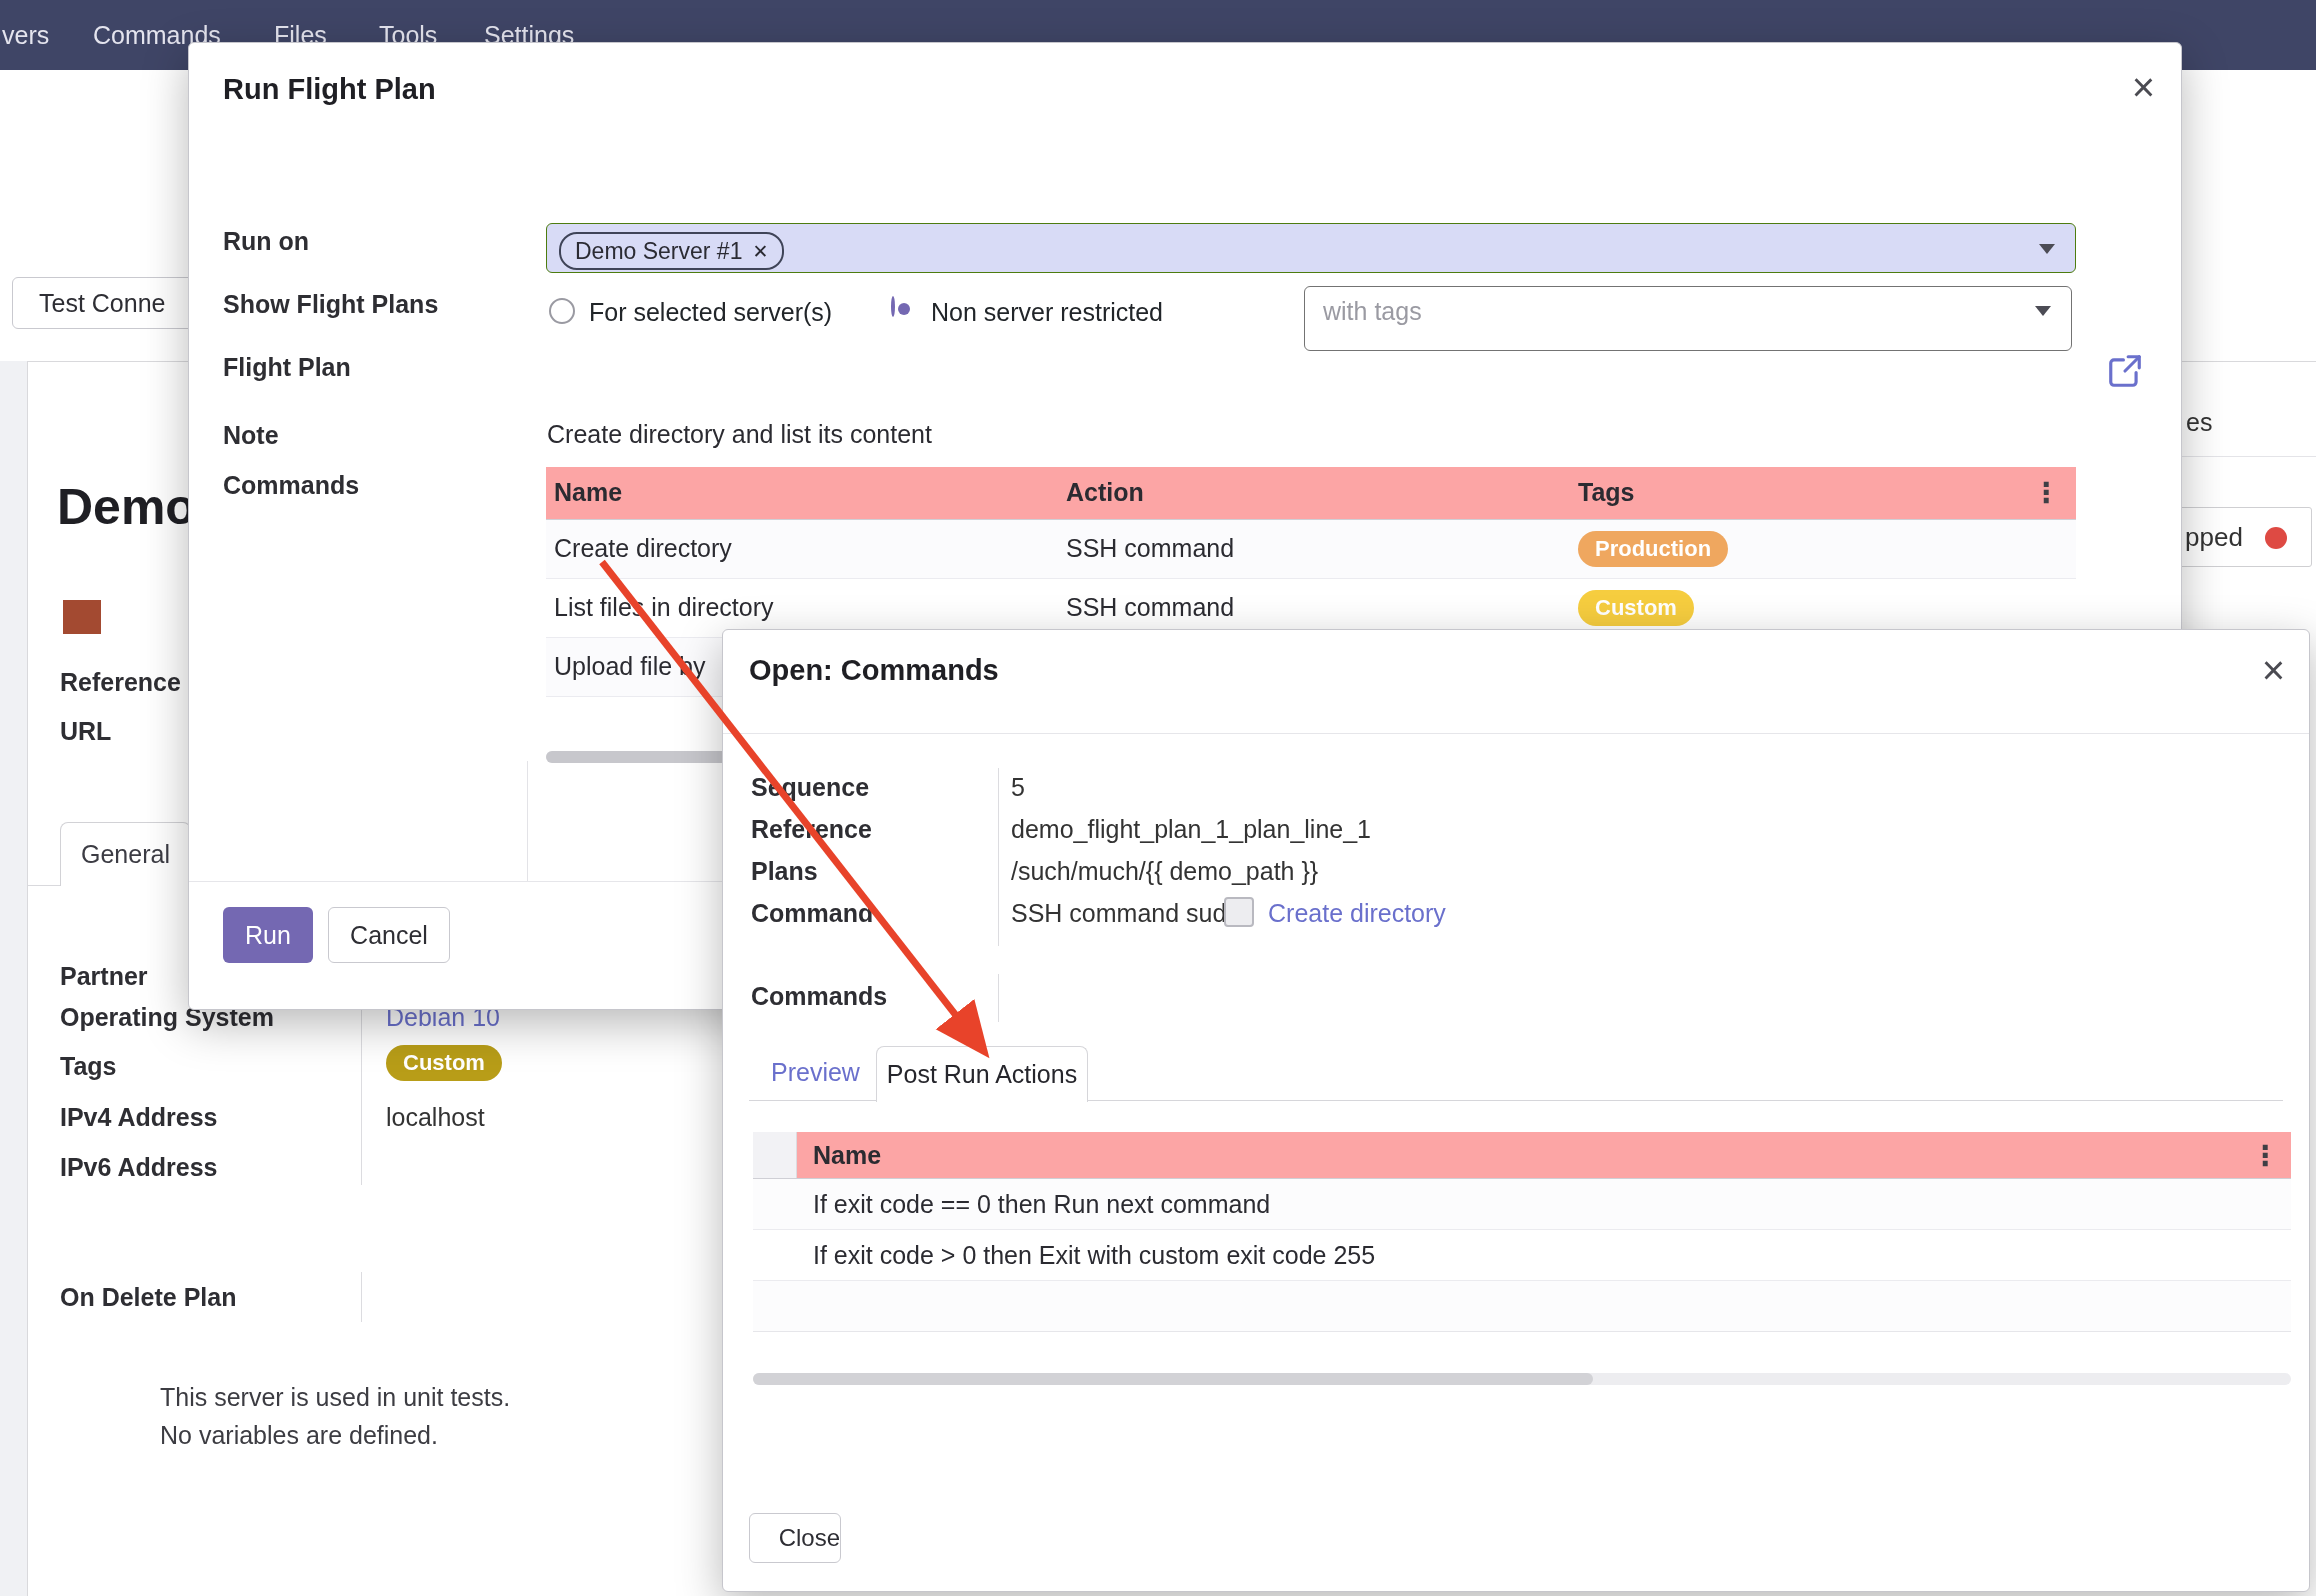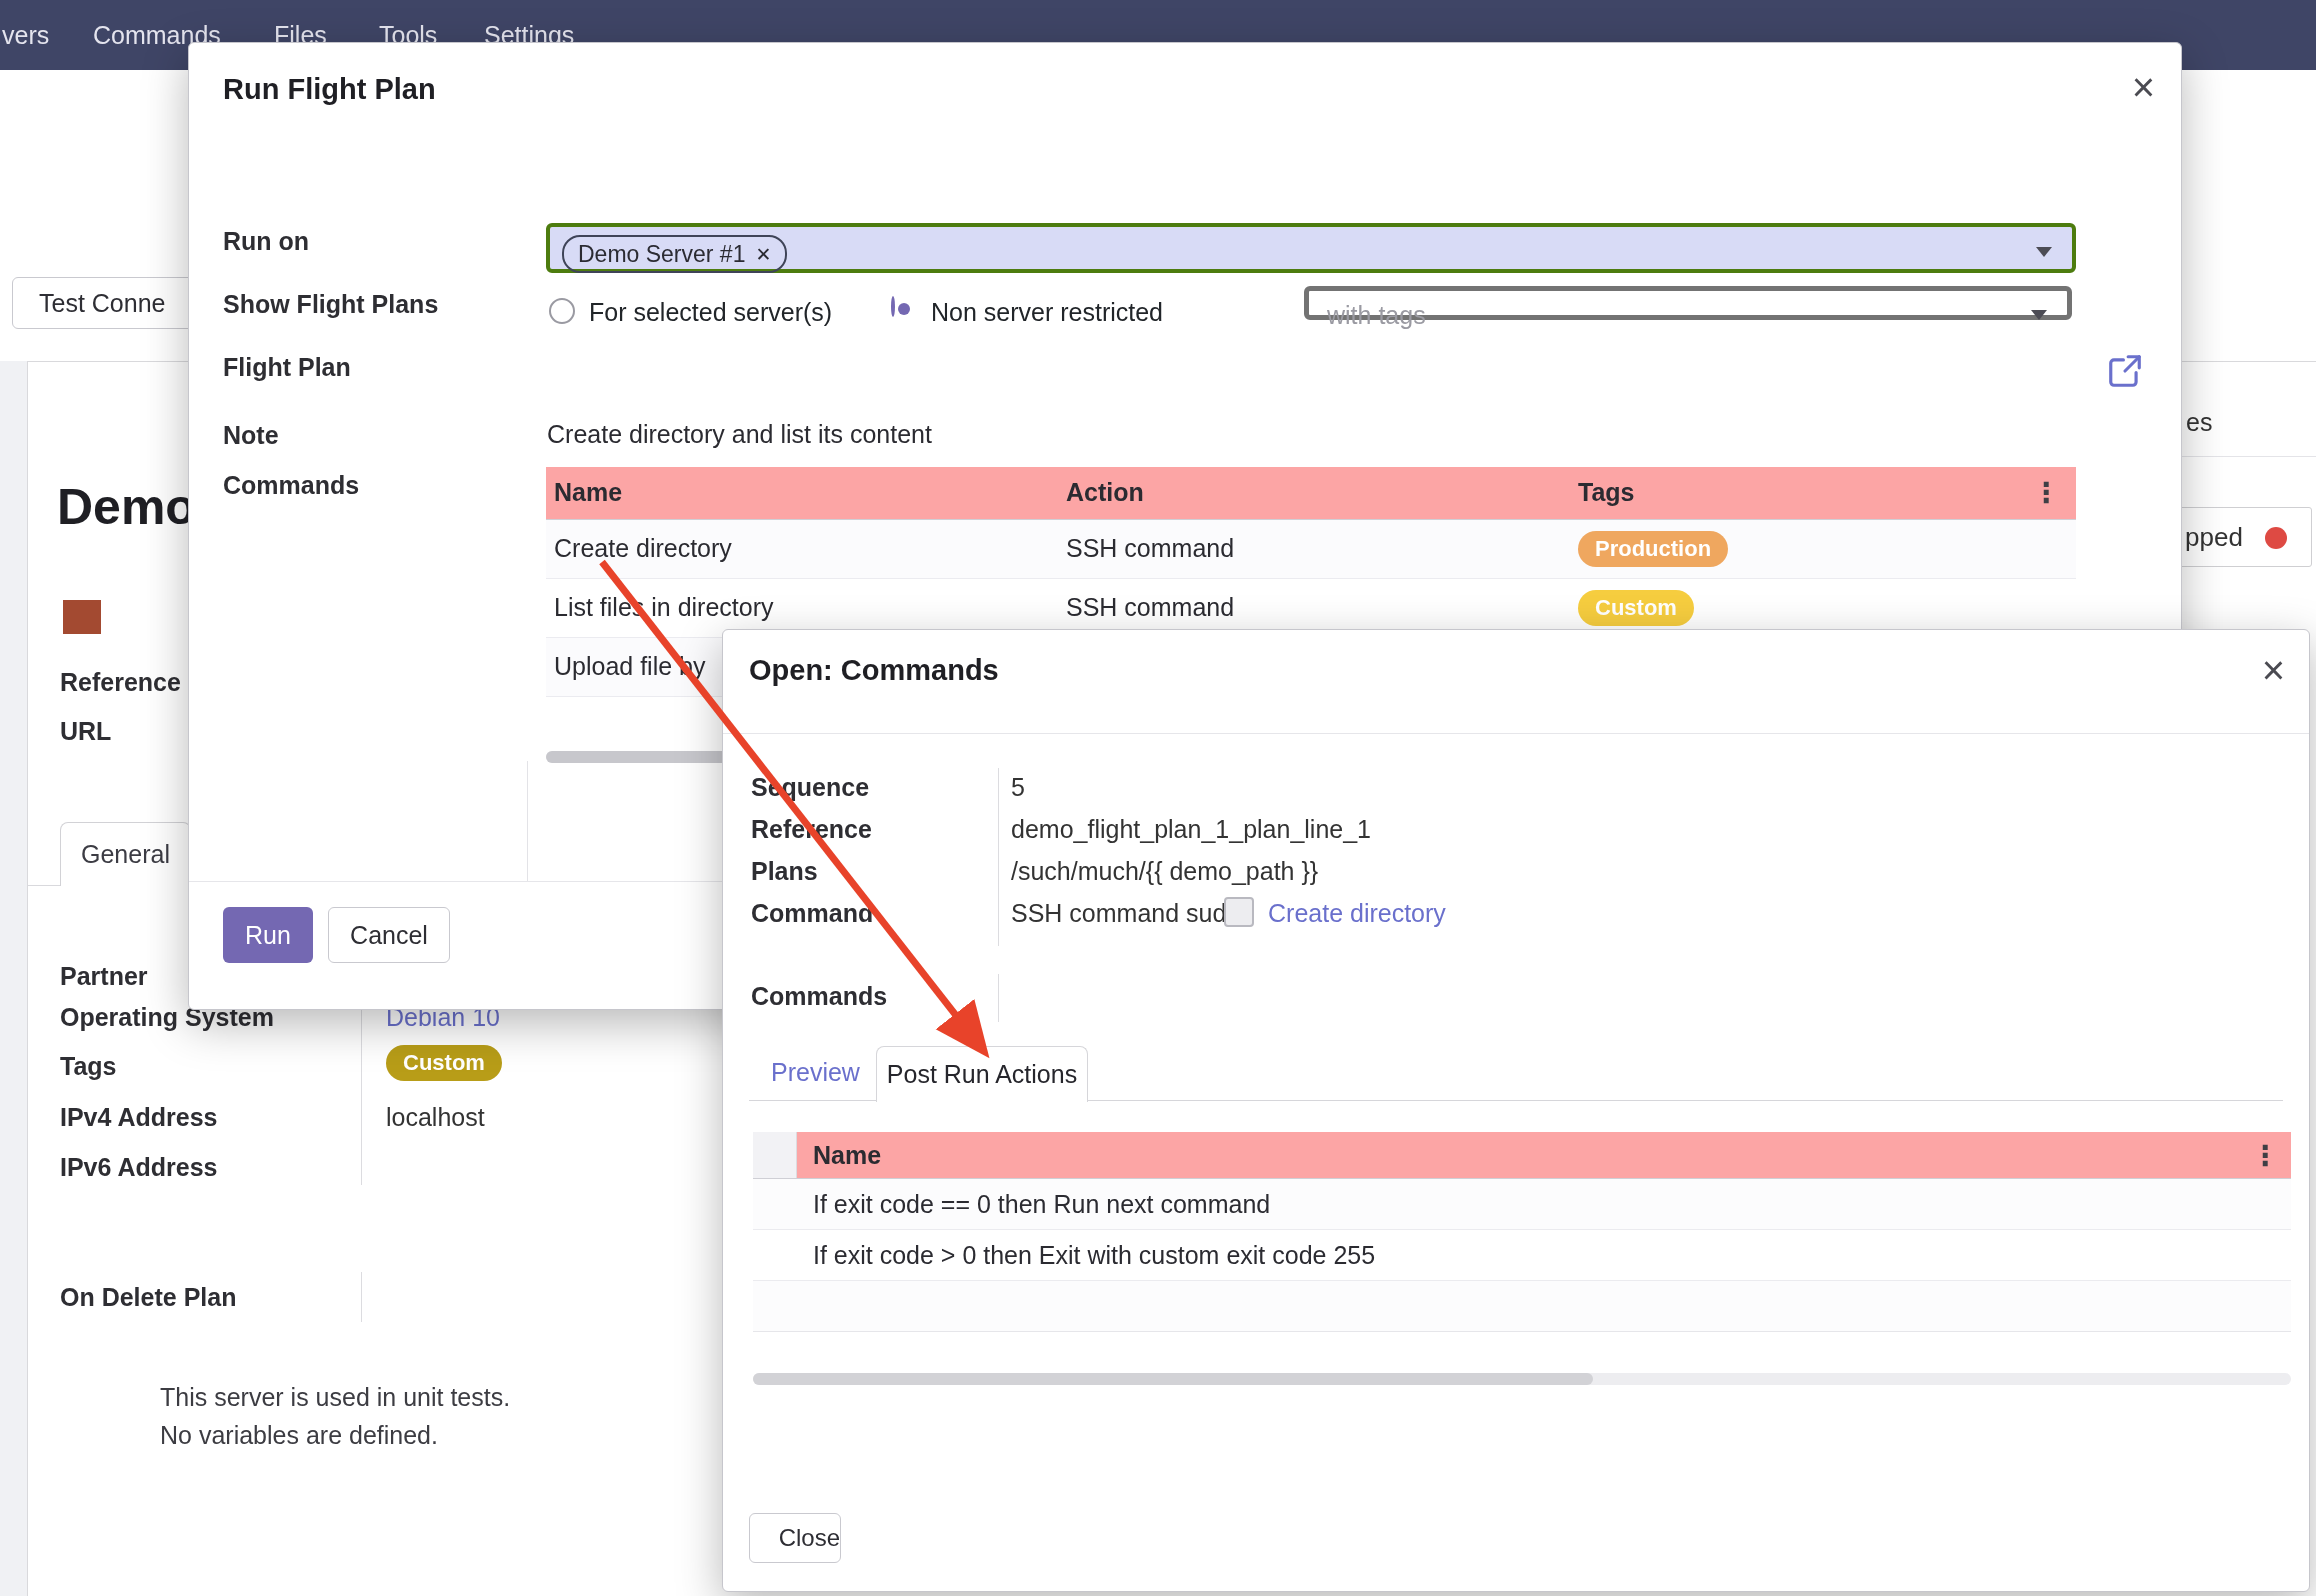--- a/index.html
+++ b/index.html
@@ -24,21 +24,21 @@
   .badge{display:inline-block;padding:5px 17px;border-radius:19px;color:#fff;font-size:22px;font-weight:700;white-space:nowrap;}
   .badge-production{background:var(--badge-production,#efa75f);}
   .badge-custom{background:var(--badge-custom,#f6cd3f);}
   .badge-custom-dark{background:var(--badge-custom-dark,#b89d18);}
   .dot{border-radius:50%;background:var(--status-dot,#de4a43);}
   
   .modal{background:#fff;border:1px solid #c6c6cc;border-radius:6px;box-shadow:0 14px 46px rgba(0,0,0,.28);}
   .modal-title{font-size:29px;font-weight:700;color:#1f1f24;white-space:nowrap;}
   .close-x{font-size:40px;line-height:40px;color:#4b4b52;cursor:pointer;}
   .field{border-radius:6px;}
-  .lavender{background:var(--lavender-field,#d8dbf6);border:4px solid #4d7c0f;}
+  .lavender{background:var(--lavender-field,#d8dbf6);border:1px solid #4d7c0f;}
   .caret{width:0;height:0;border-left:8px solid transparent;border-right:8px solid transparent;border-top:10px solid #4c4c55;position:absolute;right:20px;top:20px;}
   .chip{position:absolute;left:12px;top:8px;height:34px;border:2px solid #3f4458;border-radius:18px;
         display:flex;align-items:center;gap:10px;padding:0 14px;font-size:23px;color:#2b2b33;}
   .radio{width:26px;height:26px;border-radius:50%;background:#fff;box-sizing:border-box;}
   .radio-off{border:2px solid #9a9aa2;}
   .radio-on{border:2px solid var(--accent,#7468b2);position:relative;}
   .radio-on::after{content:"";position:absolute;left:5px;top:5px;width:12px;height:12px;border-radius:50%;background:var(--accent,#7468b2);}
   .rlabel{font-size:25px;color:#212529;line-height:28px;white-space:nowrap;}
   .t-header{background:#fca5a5;border-bottom:1px solid #cfcfd5;}
   .t-head-cell{font-weight:700;font-size:25px;color:#2b2b31;white-space:nowrap;}
@@ -123,21 +123,21 @@
       </div>
       <span class="caret"></span>
     </div>
 
     
     <span class="abs radio radio-off" style="left:360px;top:255px;"></span>
     <span class="abs rlabel" style="left:400px;top:255px;">For selected server(s)</span>
     <span class="abs radio radio-on" style="left:702px;top:255px;"></span>
     <span class="abs rlabel" style="left:742px;top:255px;">Non server restricted</span>
 
-    <div class="abs field" style="left:1115px;top:243px;width:768px;height:34px;background:#fff;border:5px solid #737373;box-sizing:border-box;">
+    <div class="abs field" style="left:1115px;top:243px;width:768px;height:65px;background:#fff;border:1px solid #737373;box-sizing:border-box;">
       <span class="abs" style="left:18px;top:10px;font-size:25px;color:#9a9aa2;">with tags</span>
       <span class="caret" style="top:19px;"></span>
     </div>
 
     
     <div class="abs" style="left:1917px;top:309px;width:38px;height:38px;">
       <svg width="38" height="38" viewBox="0 0 24 24" fill="none" style="stroke:var(--link,#6a70cc);" stroke-width="2" stroke-linecap="round" stroke-linejoin="round">
         <path d="M19 13v6a2 2 0 0 1-2 2H5a2 2 0 0 1-2-2V7a2 2 0 0 1 2-2h6"></path>
           <path d="M14 3h7v7"></path>
           <path d="M21 3l-9 9"></path>

